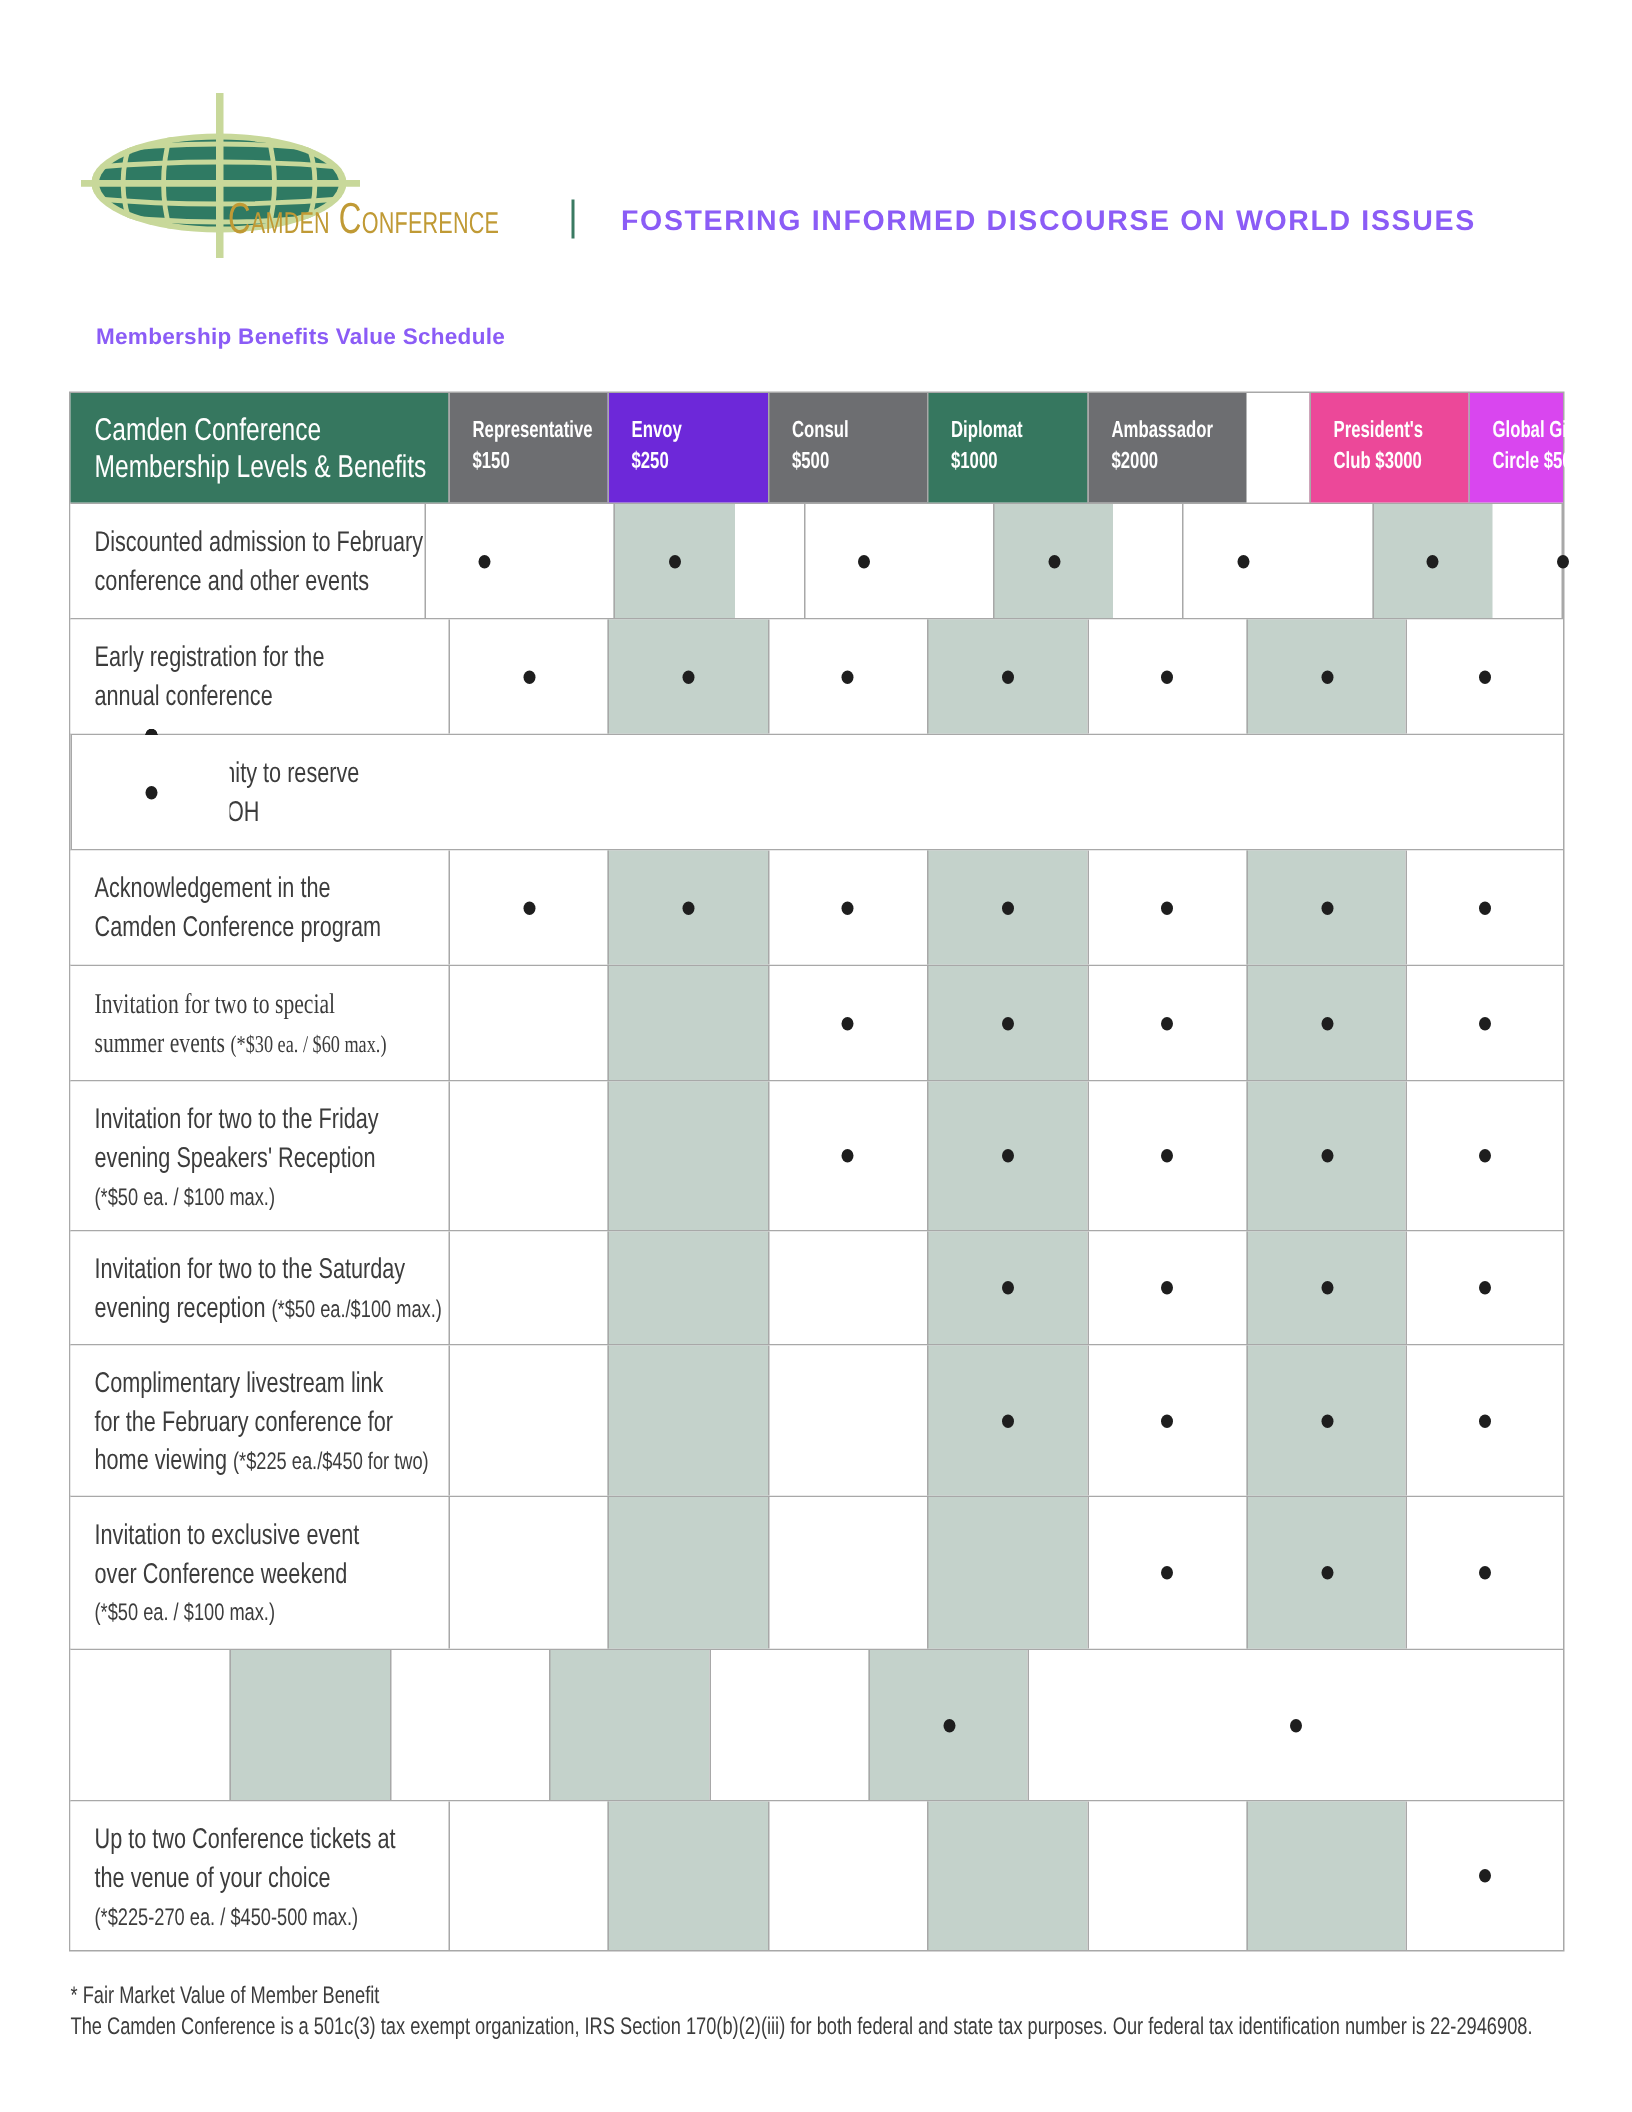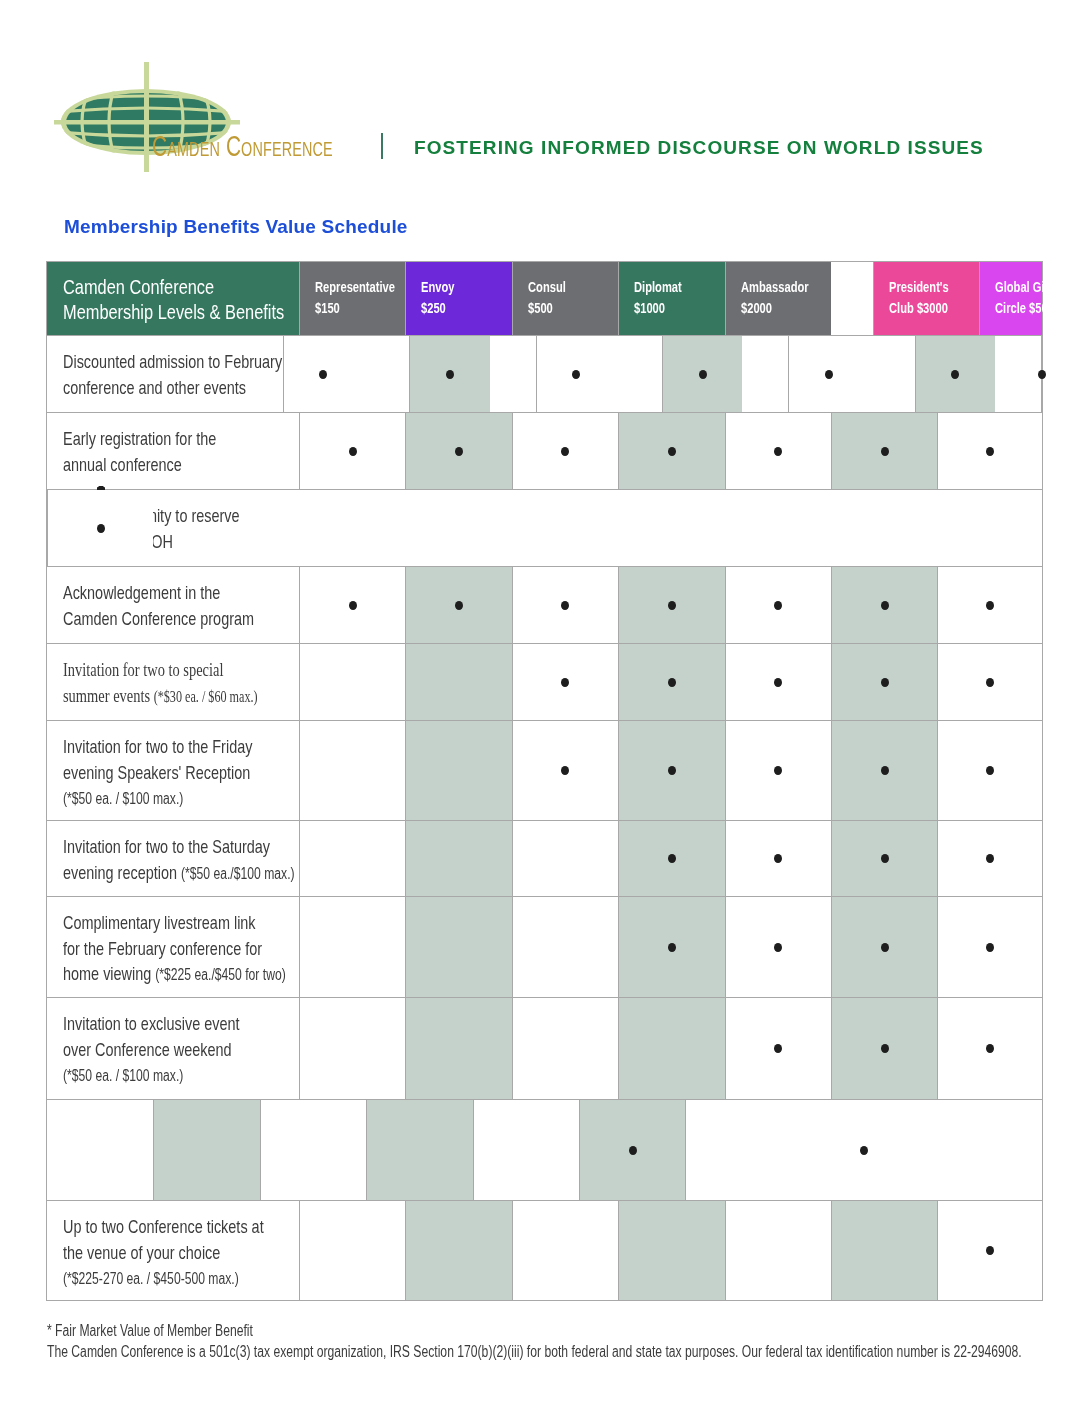--- a/index.html
+++ b/index.html
@@ -12,26 +12,26 @@
   .logo-text {
     position: absolute; left: 100px; top: 70px;
     font-family: "Liberation Sans Narrow", "Liberation Sans", sans-serif;
     font-size: 29px; color: #c09a35; letter-spacing: 0.2px;
     transform: scaleX(0.72); transform-origin: left top; white-space: nowrap;
     font-variant: small-caps;
   }
   .divider-bar { position: absolute; left: 381px; top: 133px; width: 2px; height: 26px; background: #3a7a62; }
   .tagline {
     position: absolute; left: 414px; top: 137px;
-    font-size: 19px; font-weight: bold; color: #15803d; letter-spacing: 1.1px; white-space: nowrap;
+    font-size: 19px; font-weight: bold; color: #8b5cf6; letter-spacing: 1.1px; white-space: nowrap;
   }
 
   .section-title {
     position: absolute; left: 64px; top: 216px;
-    font-size: 19px; font-weight: bold; color: #1d4ed8; white-space: nowrap; letter-spacing: 0.2px; text-align: right;
+    font-size: 15px; font-weight: bold; color: #8b5cf6; white-space: nowrap; letter-spacing: 0.2px; text-align: right;
   }
 
   
   .table {
     position: absolute; left: 46px; top: 261px; width: 997px;
     border: 1.5px solid #a8a8a8; border-collapse: collapse;
   }
   .row { display: flex; border-top: 1.5px solid #a8a8a8; }
   .row:first-child { border-top: none; }
   .cell { position: relative; border-left: 1.5px solid #a8a8a8; }

